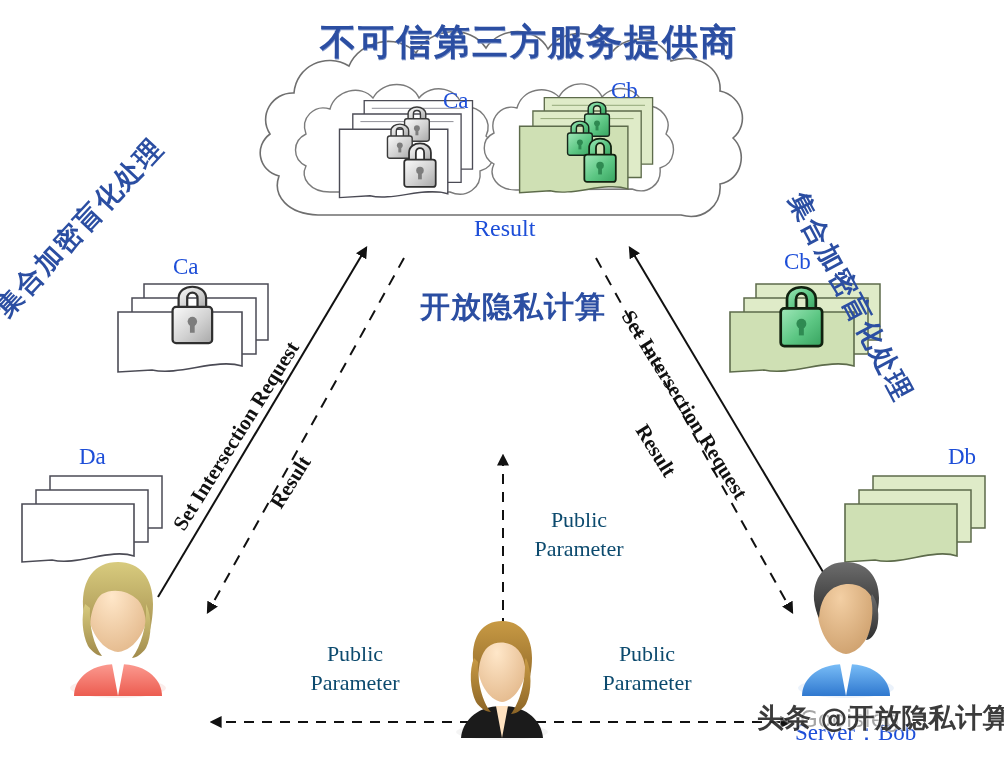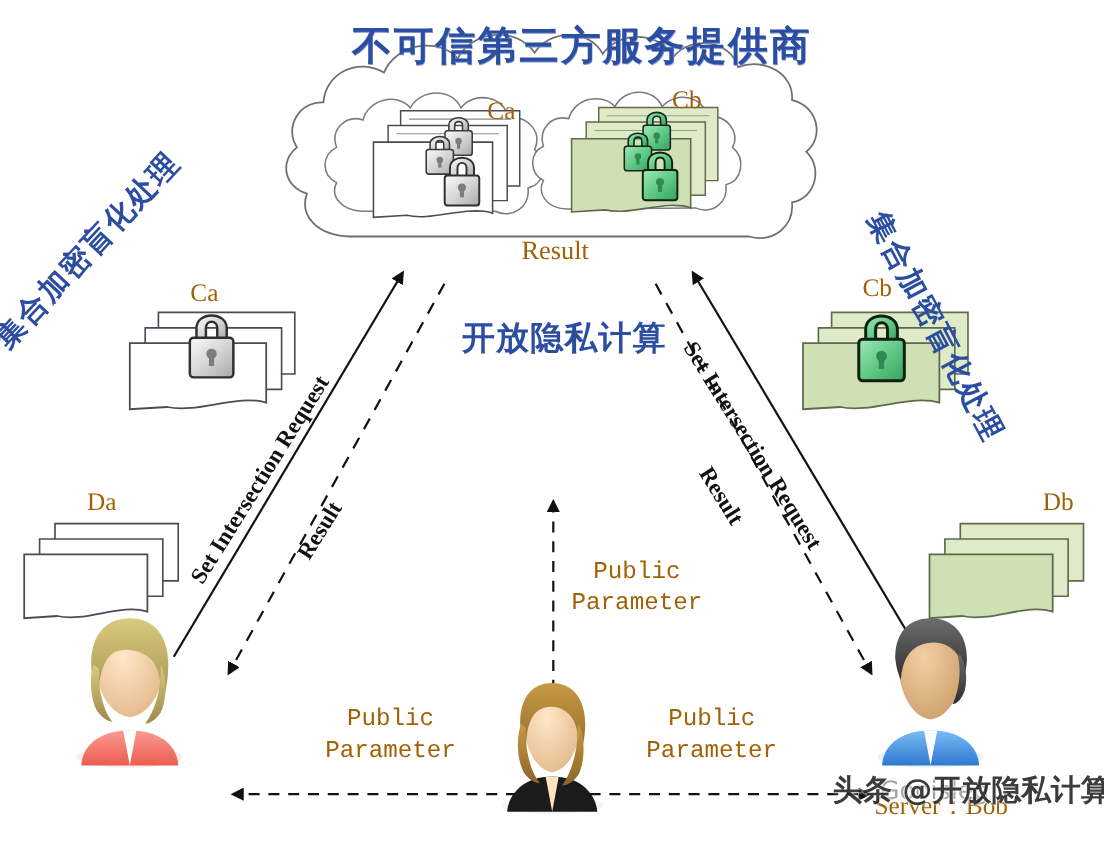--- a/index.html
+++ b/index.html
@@ -7,21 +7,21 @@
   body{
     width:1004px;height:774px;
     background:#ffffff;
     font-family:"Liberation Serif","DejaVu Serif",serif;
     overflow:hidden;
     position:relative;
   }
   #stage{position:relative;width:1004px;height:774px;overflow:hidden;background:#fff;}
   #svgLayer{position:absolute;left:0;top:0;width:1004px;height:774px;}
 
-  .txt{position:absolute;white-space:nowrap;color:#a16207;}
+  .txt{position:absolute;white-space:nowrap;color:#1d4ed8;}
   .cn-blue{
     color:#2b4ea2;
     font-family:"DejaVu Sans","Liberation Sans",sans-serif;
     font-weight:700;
   }
   .serif{font-family:"Liberation Serif","DejaVu Serif",serif;}
 
   
   #title{
     left:320px;top:18px;
@@ -61,21 +61,21 @@
   #lblCloud{left:474px;top:215px;font-size:24px;}
   #lblCaLeft{left:173px;top:254px;}
   #lblCbRight{left:784px;top:249px;}
   #lblDa{left:79px;top:444px;}
   #lblDb{left:948px;top:444px;}
   #lblClient{left:55px;top:717px;font-size:23px;}
   #lblServer{left:795px;top:717px;font-size:23px;}
   #lblTTP{left:405px;top:740px;font-size:23px;}
 
   
-  .pp{position:absolute;text-align:center;font-size:22px;line-height:1.3;color:#a16207;font-family:Liberation Mono, monospace;}
+  .pp{position:absolute;text-align:center;font-size:22px;line-height:1.3;color:#0c4a6e;}
   #ppTop{left:519px;top:506px;width:120px;}
   #ppLeft{left:290px;top:640px;width:130px;}
   #ppRight{left:582px;top:640px;width:130px;}
 
   
   .diag{position:absolute;font-size:21px;color:#111;white-space:nowrap;font-weight:600;}
   #dLeftReq{left:168px;top:522px;transform:rotate(-58deg);transform-origin:0 0;}
   #dLeftRes{left:265px;top:500px;transform:rotate(-58deg);transform-origin:0 0;}
   #dRightReq{left:637px;top:306px;transform:rotate(58deg);transform-origin:0 0;}
   #dRightRes{left:651px;top:420px;transform:rotate(58deg);transform-origin:0 0;}

